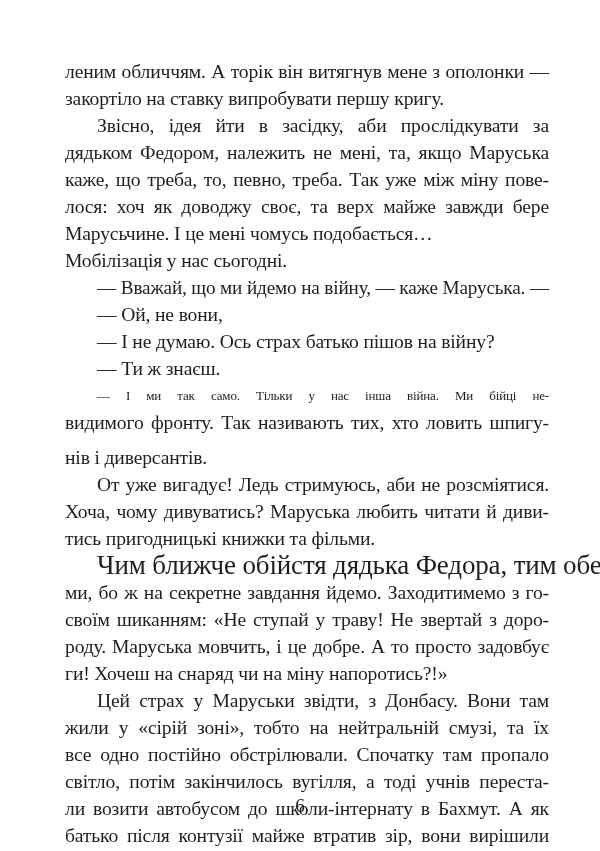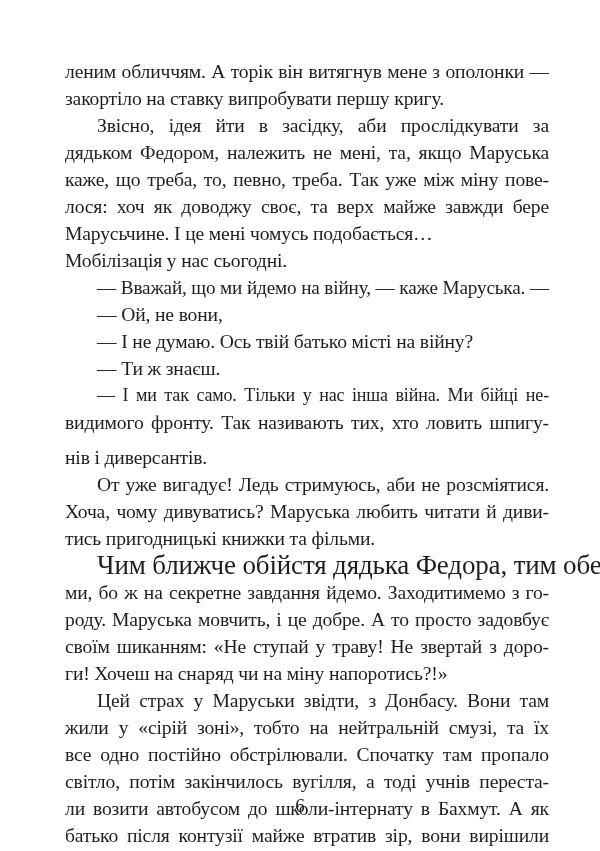--- a/index.html
+++ b/index.html
@@ -54,32 +54,32 @@
     <div class="line" style="white-space: nowrap; font-size: 19.6px;">леним обличчям. А торік він витягнув мене з ополонки —</div>
     <div class="line last" style="white-space: nowrap; font-size: 19.6px;">закортіло на ставку випробувати першу кригу.</div>
     <div class="line indent" style="white-space: nowrap; font-size: 19.6px;">Звісно, ідея йти в засідку, аби прослідкувати за</div>
     <div class="line" style="white-space: nowrap; font-size: 19.6px;">дядьком Федором, належить не мені, та, якщо Маруська</div>
     <div class="line" style="white-space: nowrap; font-size: 19.6px;">каже, що треба, то, певно, треба. Так уже між міну пове-</div>
     <div class="line" style="white-space: nowrap; font-size: 19.6px;">лося: хоч як доводжу своє, та верх майже завжди бере</div>
     <div class="line last" style="white-space: nowrap; font-size: 19.6px;">Марусьчине. І це мені чомусь подобається…</div>
     <div class="line last" style="white-space: nowrap; font-size: 19.6px;">Мобілізація у нас сьогодні.</div>
     <div class="line indent" style="white-space: nowrap; font-size: 19.2px;">— Вважай, що ми йдемо на війну, — каже Маруська. —</div>
     <div class="line indent last" style="white-space: nowrap; font-size: 19.6px;">— Ой, не вони,</div>
-    <div class="line indent last" style="white-space: nowrap; font-size: 19.6px;">— І не думаю. Ось твій батько місті на війну?</div>
+    <div class="line indent last" style="white-space: nowrap; font-size: 19.6px;">— І не думаю. Ось страх батько пішов на війну?</div>
     <div class="line indent last" style="white-space: nowrap; font-size: 19.6px;">— Ти ж знаєш.</div>
-    <div class="line indent" style="white-space: nowrap; font-size: 18px;">— І ми так само. Тільки у нас інша війна. Ми бійці не-</div>
+    <div class="line indent" style="white-space: nowrap; font-size: 13px;">— І ми так само. Тільки у нас інша війна. Ми бійці не-</div>
     <div class="line" style="white-space: nowrap; font-size: 19.6px;">видимого фронту. Так називають тих, хто ловить шпигу-</div>
     <div class="line last" style="white-space: nowrap; font-size: 19.6px; margin-top: 8px;">нів і диверсантів.</div>
     <div class="line indent" style="white-space: nowrap; font-size: 19.6px;">От уже вигадує! Ледь стримуюсь, аби не розсміятися.</div>
     <div class="line" style="white-space: nowrap; font-size: 19.6px;">Хоча, чому дивуватись? Маруська любить читати й диви-</div>
     <div class="line last" style="white-space: nowrap; font-size: 19.6px;">тись пригодницькі книжки та фільми.</div>
     <div class="line indent" style="white-space: nowrap; font-size: 27px;">Чим ближче обійстя дядька Федора, тим обережніші</div>
     <div class="line" style="white-space: nowrap; font-size: 19.6px;">ми, бо ж на секретне завдання йдемо. Заходитимемо з го-</div>
+    <div class="line" style="white-space: nowrap; font-size: 19.6px;">своїм шиканням: «Не ступай у траву! Не звертай з доро-</div>
     <div class="line" style="white-space: nowrap; font-size: 19.6px;">роду. Маруська мовчить, і це добре. А то просто задовбує</div>
-    <div class="line" style="white-space: nowrap; font-size: 19.6px;">своїм шиканням: «Не ступай у траву! Не звертай з доро-</div>
     <div class="line last" style="white-space: nowrap; font-size: 19.6px;">ги! Хочеш на снаряд чи на міну напоротись?!»</div>
     <div class="line indent" style="white-space: nowrap; font-size: 19.6px;">Цей страх у Маруськи звідти, з Донбасу. Вони там</div>
     <div class="line" style="white-space: nowrap; font-size: 19.6px;">жили у «сірій зоні», тобто на нейтральній смузі, та їх</div>
     <div class="line" style="white-space: nowrap; font-size: 19.6px;">все одно постійно обстрілювали. Спочатку там пропало</div>
     <div class="line" style="white-space: nowrap; font-size: 19.6px;">світло, потім закінчилось вугілля, а тоді учнів переста-</div>
     <div class="line" style="white-space: nowrap; font-size: 19.6px;">ли возити автобусом до школи-інтернату в Бахмут. А як</div>
     <div class="line" style="white-space: nowrap; font-size: 19.6px;">батько після контузії майже втратив зір, вони вирішили</div>
     <div class="line" style="white-space: nowrap; font-size: 19.6px;">переїжджати. Так і опинилися в нашому місті. Оселились</div>
   </div>
 <div class="page-number">6</div>

